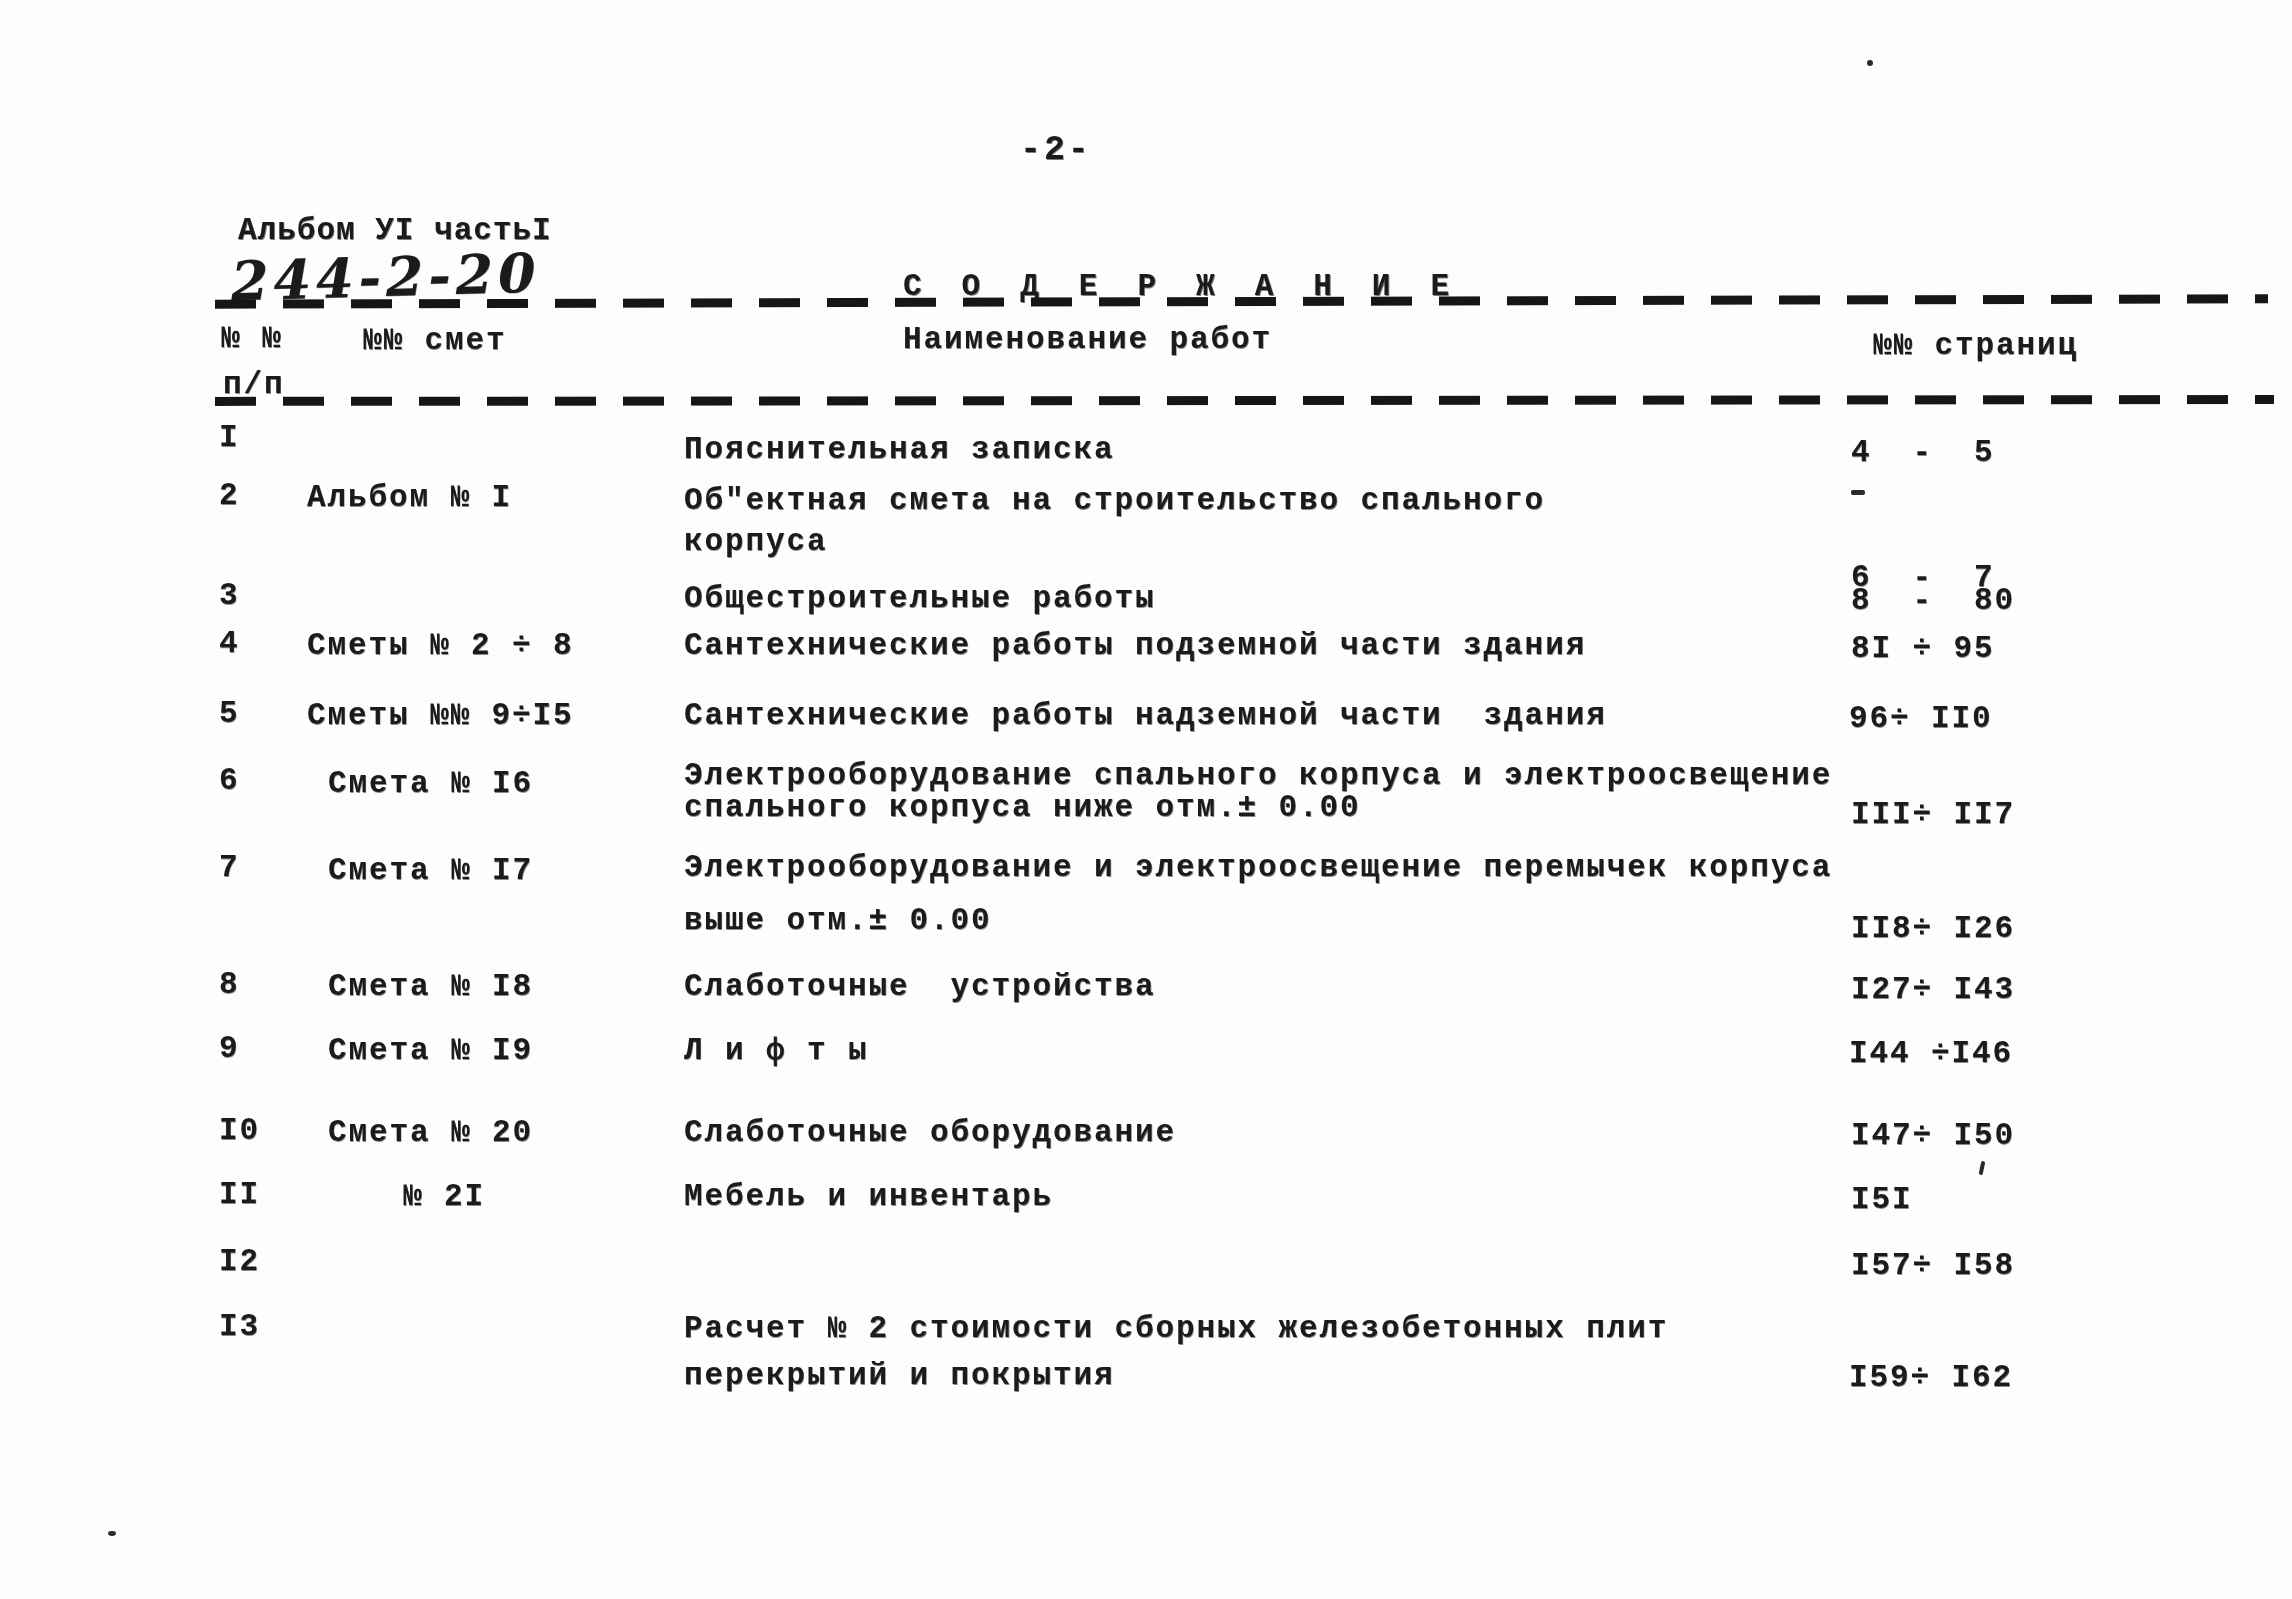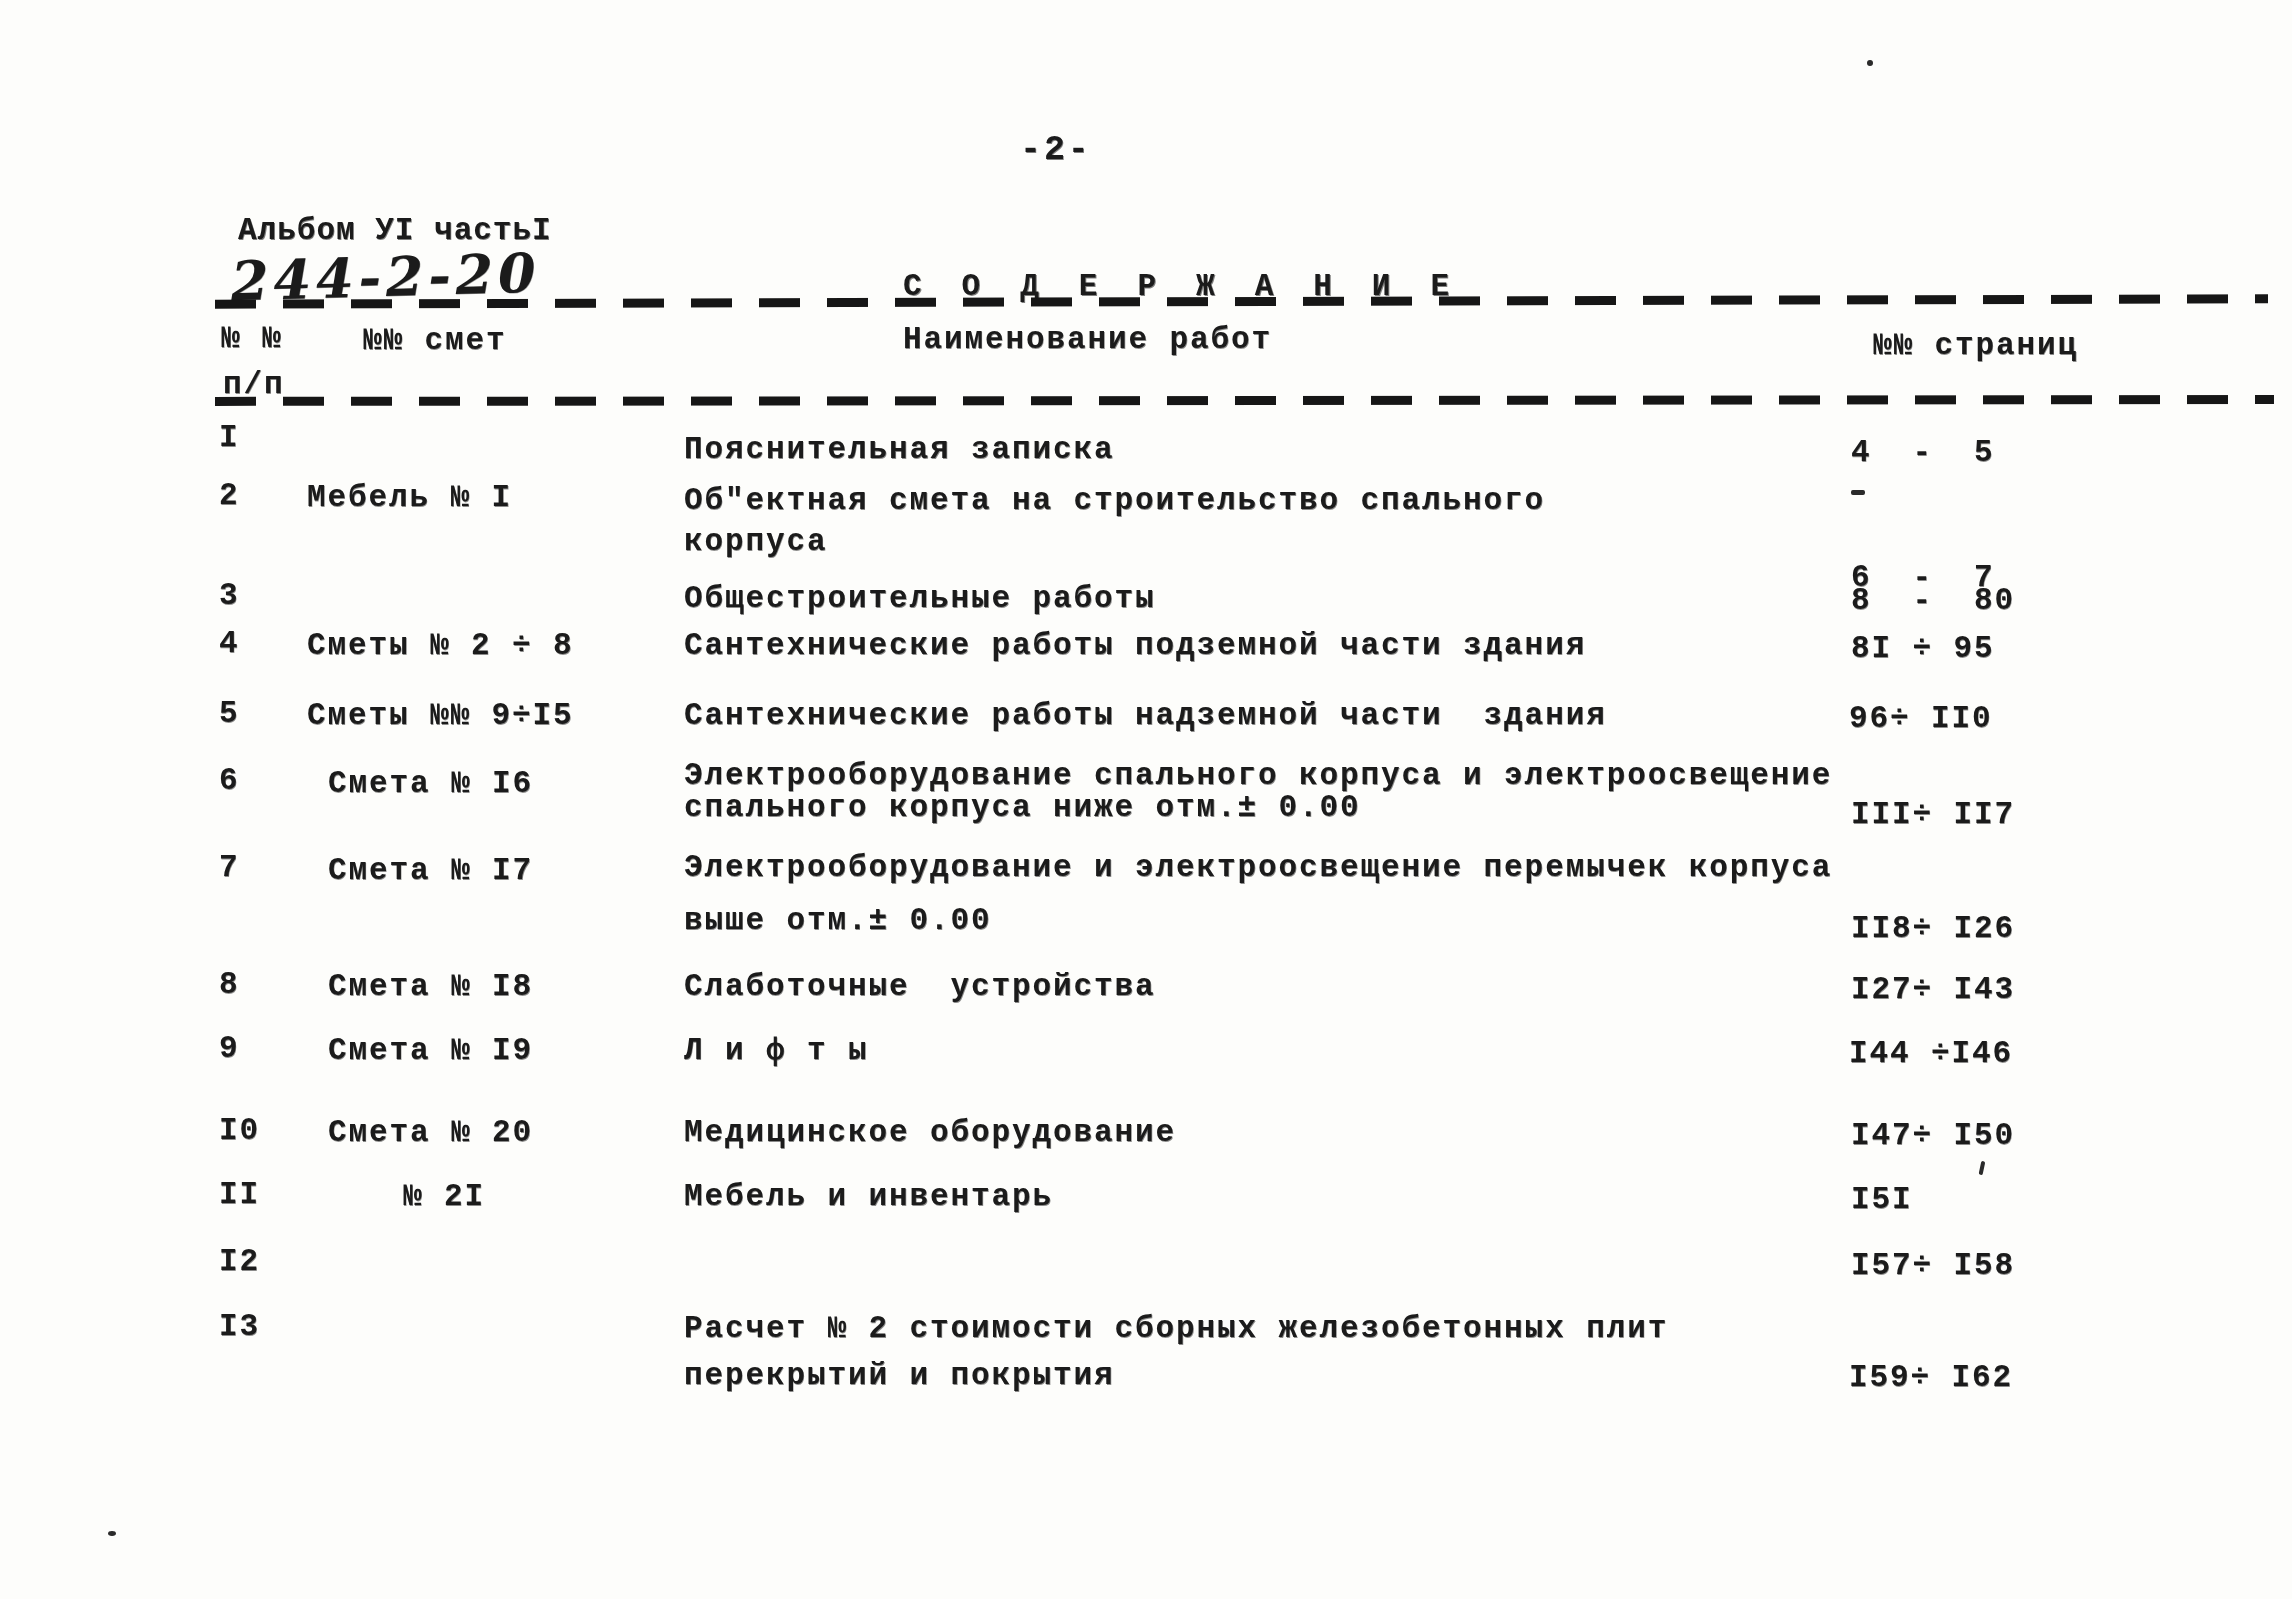--- a/index.html
+++ b/index.html
@@ -70,21 +70,21 @@
   <div class="hdr" style="left:223px;top:369px">п/п</div>
   <div class="hdr" style="left:363px;top:325px">№№ смет</div>
   <div class="hdr" style="left:903px;top:324px">Наименование работ</div>
   <div class="hdr" style="left:1873px;top:330px">№№ страниц</div>
 
   <div class="cell col-num" style="top:422px">I</div>
   <div class="cell col-name" style="top:434px">Пояснительная записка</div>
   <div class="cell col-pages" style="top:437px">4  -  5</div>
 
   <div class="cell col-num" style="top:480px">2</div>
-  <div class="cell col-smeta" style="top:482px">Мебель № I</div>
+  <div class="cell col-smeta" style="top:482px">Альбом № I</div>
   <div class="cell col-name" style="top:485px">Об"ектная смета на строительство спального</div>
   <div class="cell col-name" style="top:526px">корпуса</div>
   <div class="cell col-pages" style="top:562px">6  -  7</div>
 
   <div class="cell col-num" style="top:580px">3</div>
   <div class="cell col-name" style="top:583px">Общестроительные работы</div>
   <div class="cell col-pages" style="top:585px">8  -  80</div>
 
   <div class="cell col-num" style="top:628px">4</div>
   <div class="cell col-smeta" style="top:630px">Сметы № 2 ÷ 8</div>
@@ -113,21 +113,21 @@
   <div class="cell col-name" style="top:971px">Слаботочные  устройства</div>
   <div class="cell col-pages" style="top:974px">I27÷ I43</div>
 
   <div class="cell col-num" style="top:1033px">9</div>
   <div class="cell col-smeta in1" style="top:1035px">Смета № I9</div>
   <div class="cell col-name" style="top:1035px">Л и ф т ы</div>
   <div class="cell col-pages pg2" style="top:1038px">I44 ÷I46</div>
 
   <div class="cell col-num" style="top:1115px">I0</div>
   <div class="cell col-smeta in1" style="top:1117px">Смета № 20</div>
-  <div class="cell col-name" style="top:1117px">Медицинское оборудование</div>
+  <div class="cell col-name" style="top:1117px">Слаботочные оборудование</div>
   <div class="cell col-pages" style="top:1120px">I47÷ I50</div>
 
   <div class="cell col-num" style="top:1179px">II</div>
   <div class="cell col-smeta in2" style="top:1181px">№ 2I</div>
   <div class="cell col-name" style="top:1181px">Мебель и инвентарь</div>
   <div class="cell col-pages" style="top:1184px">I5I</div>
 
   <div class="cell col-num" style="top:1246px">I2</div>
   <div class="cell col-pages" style="top:1250px">I57÷ I58</div>
 

